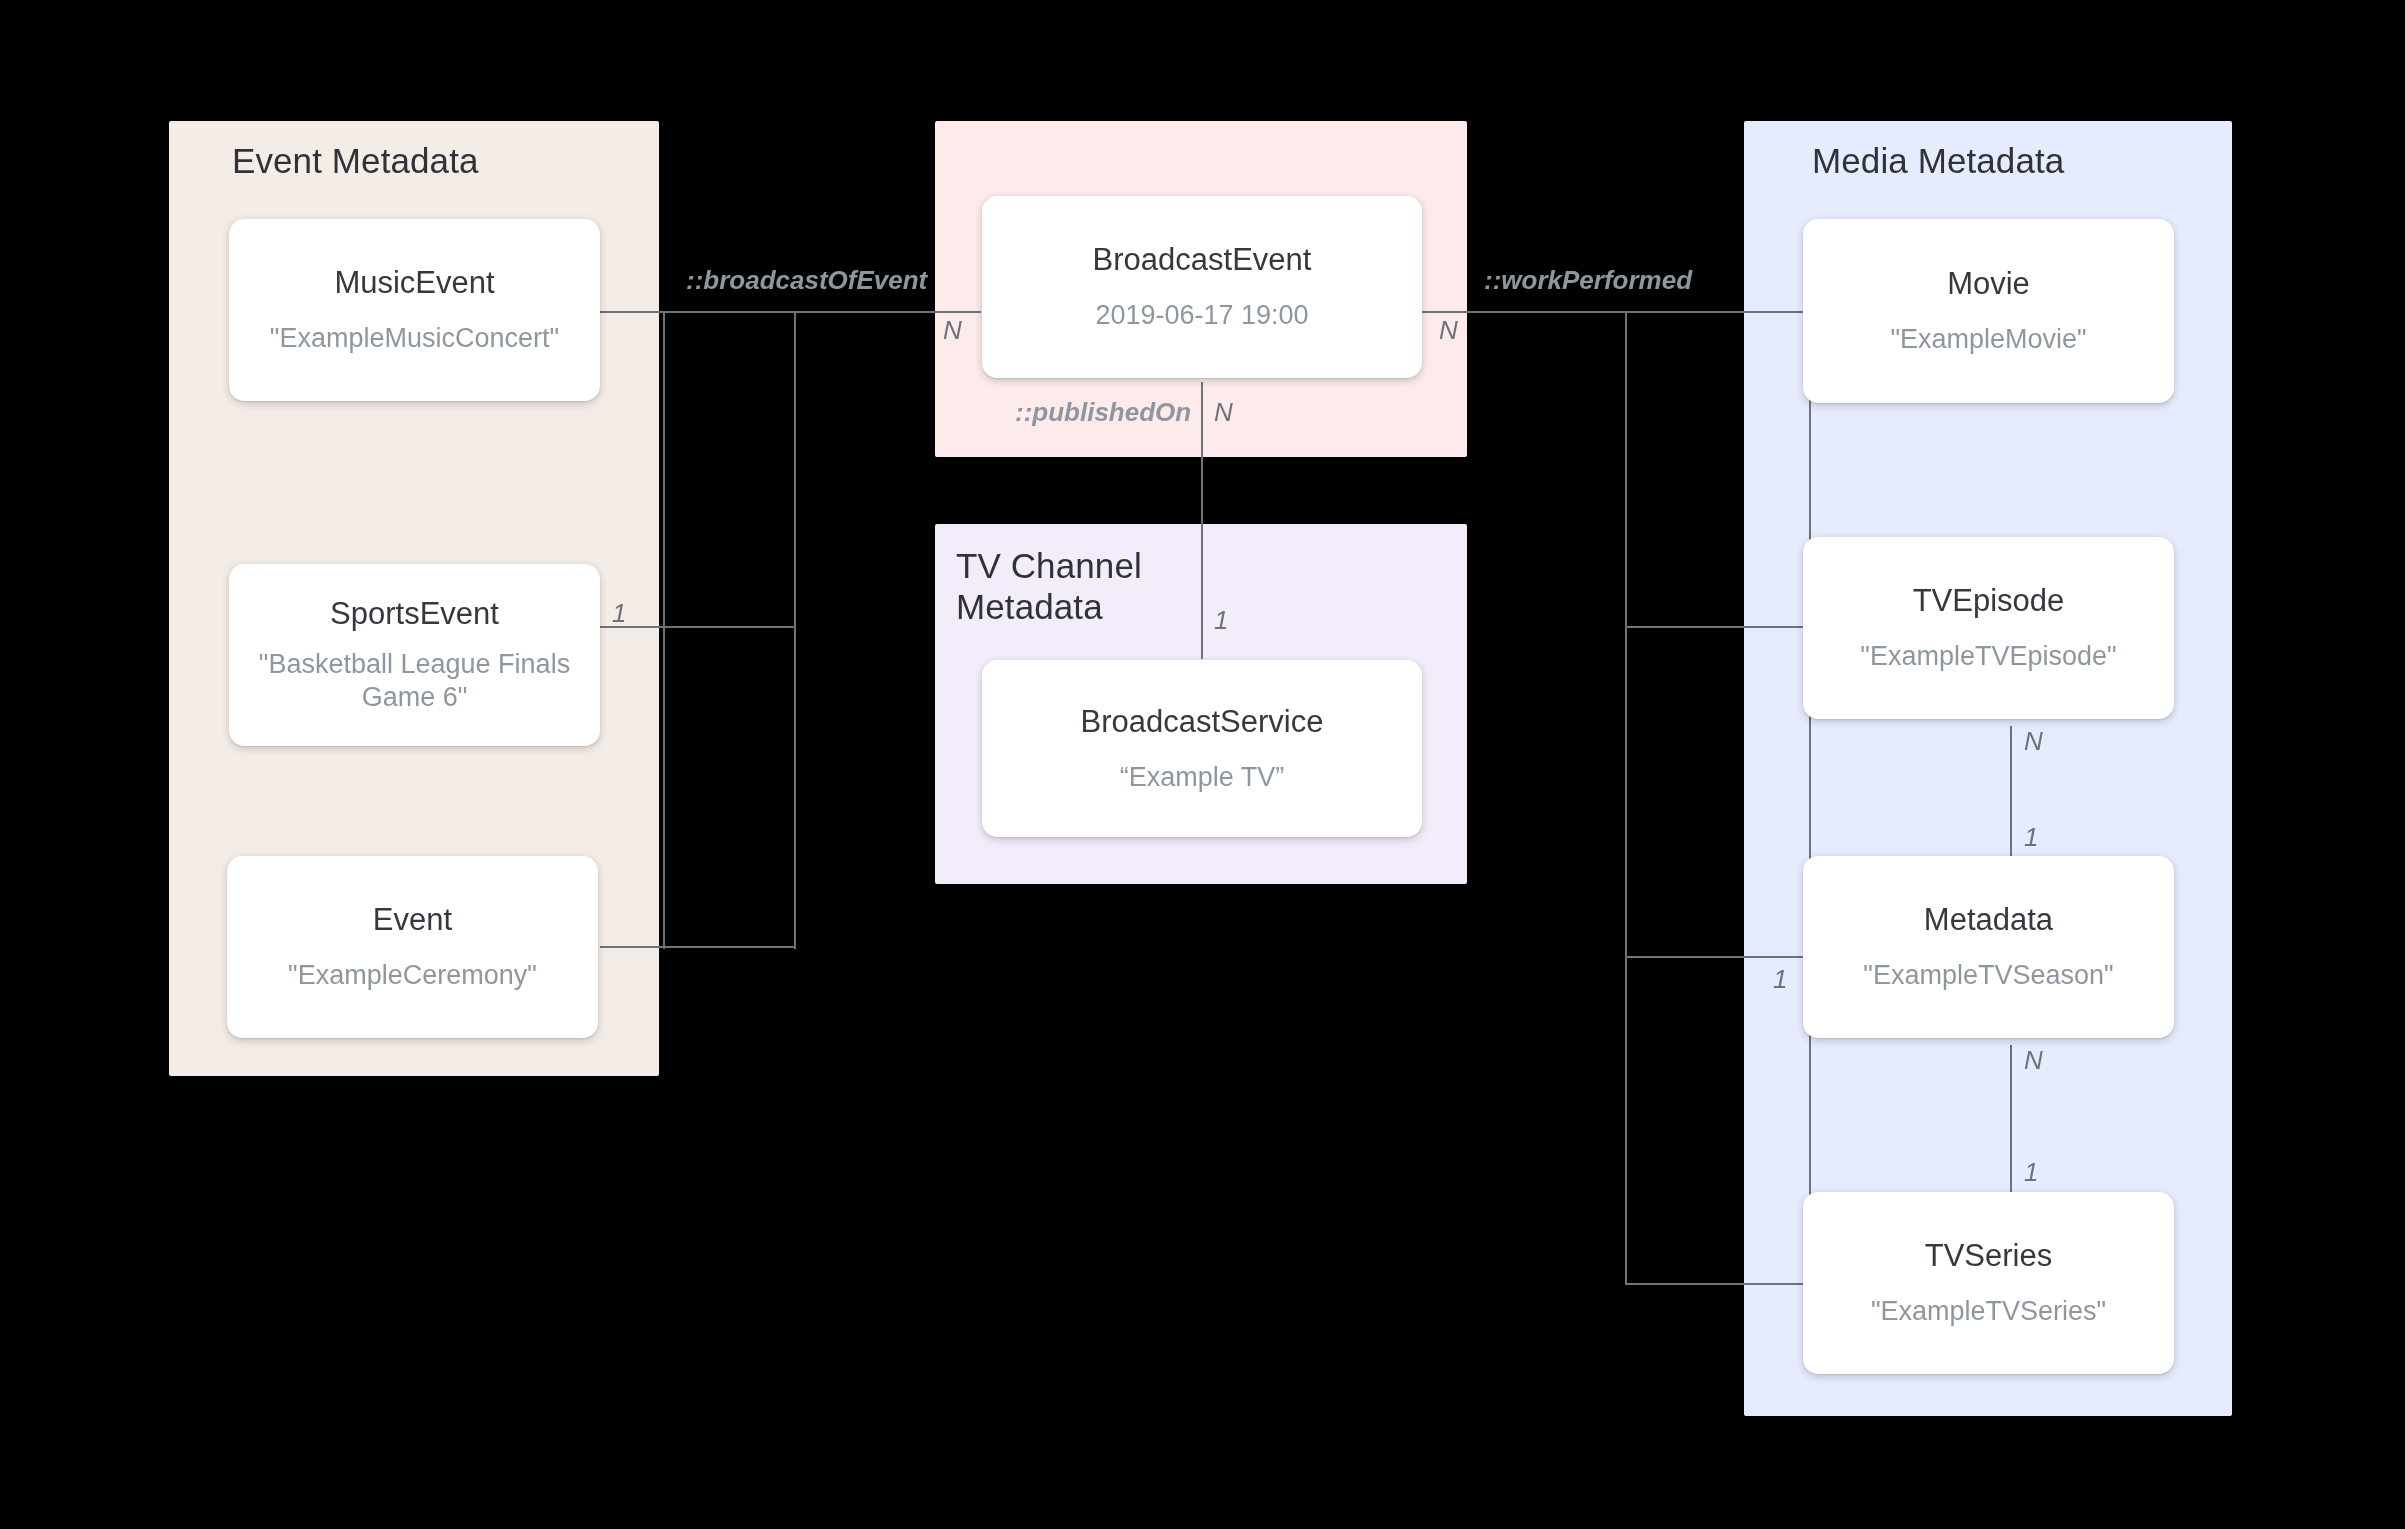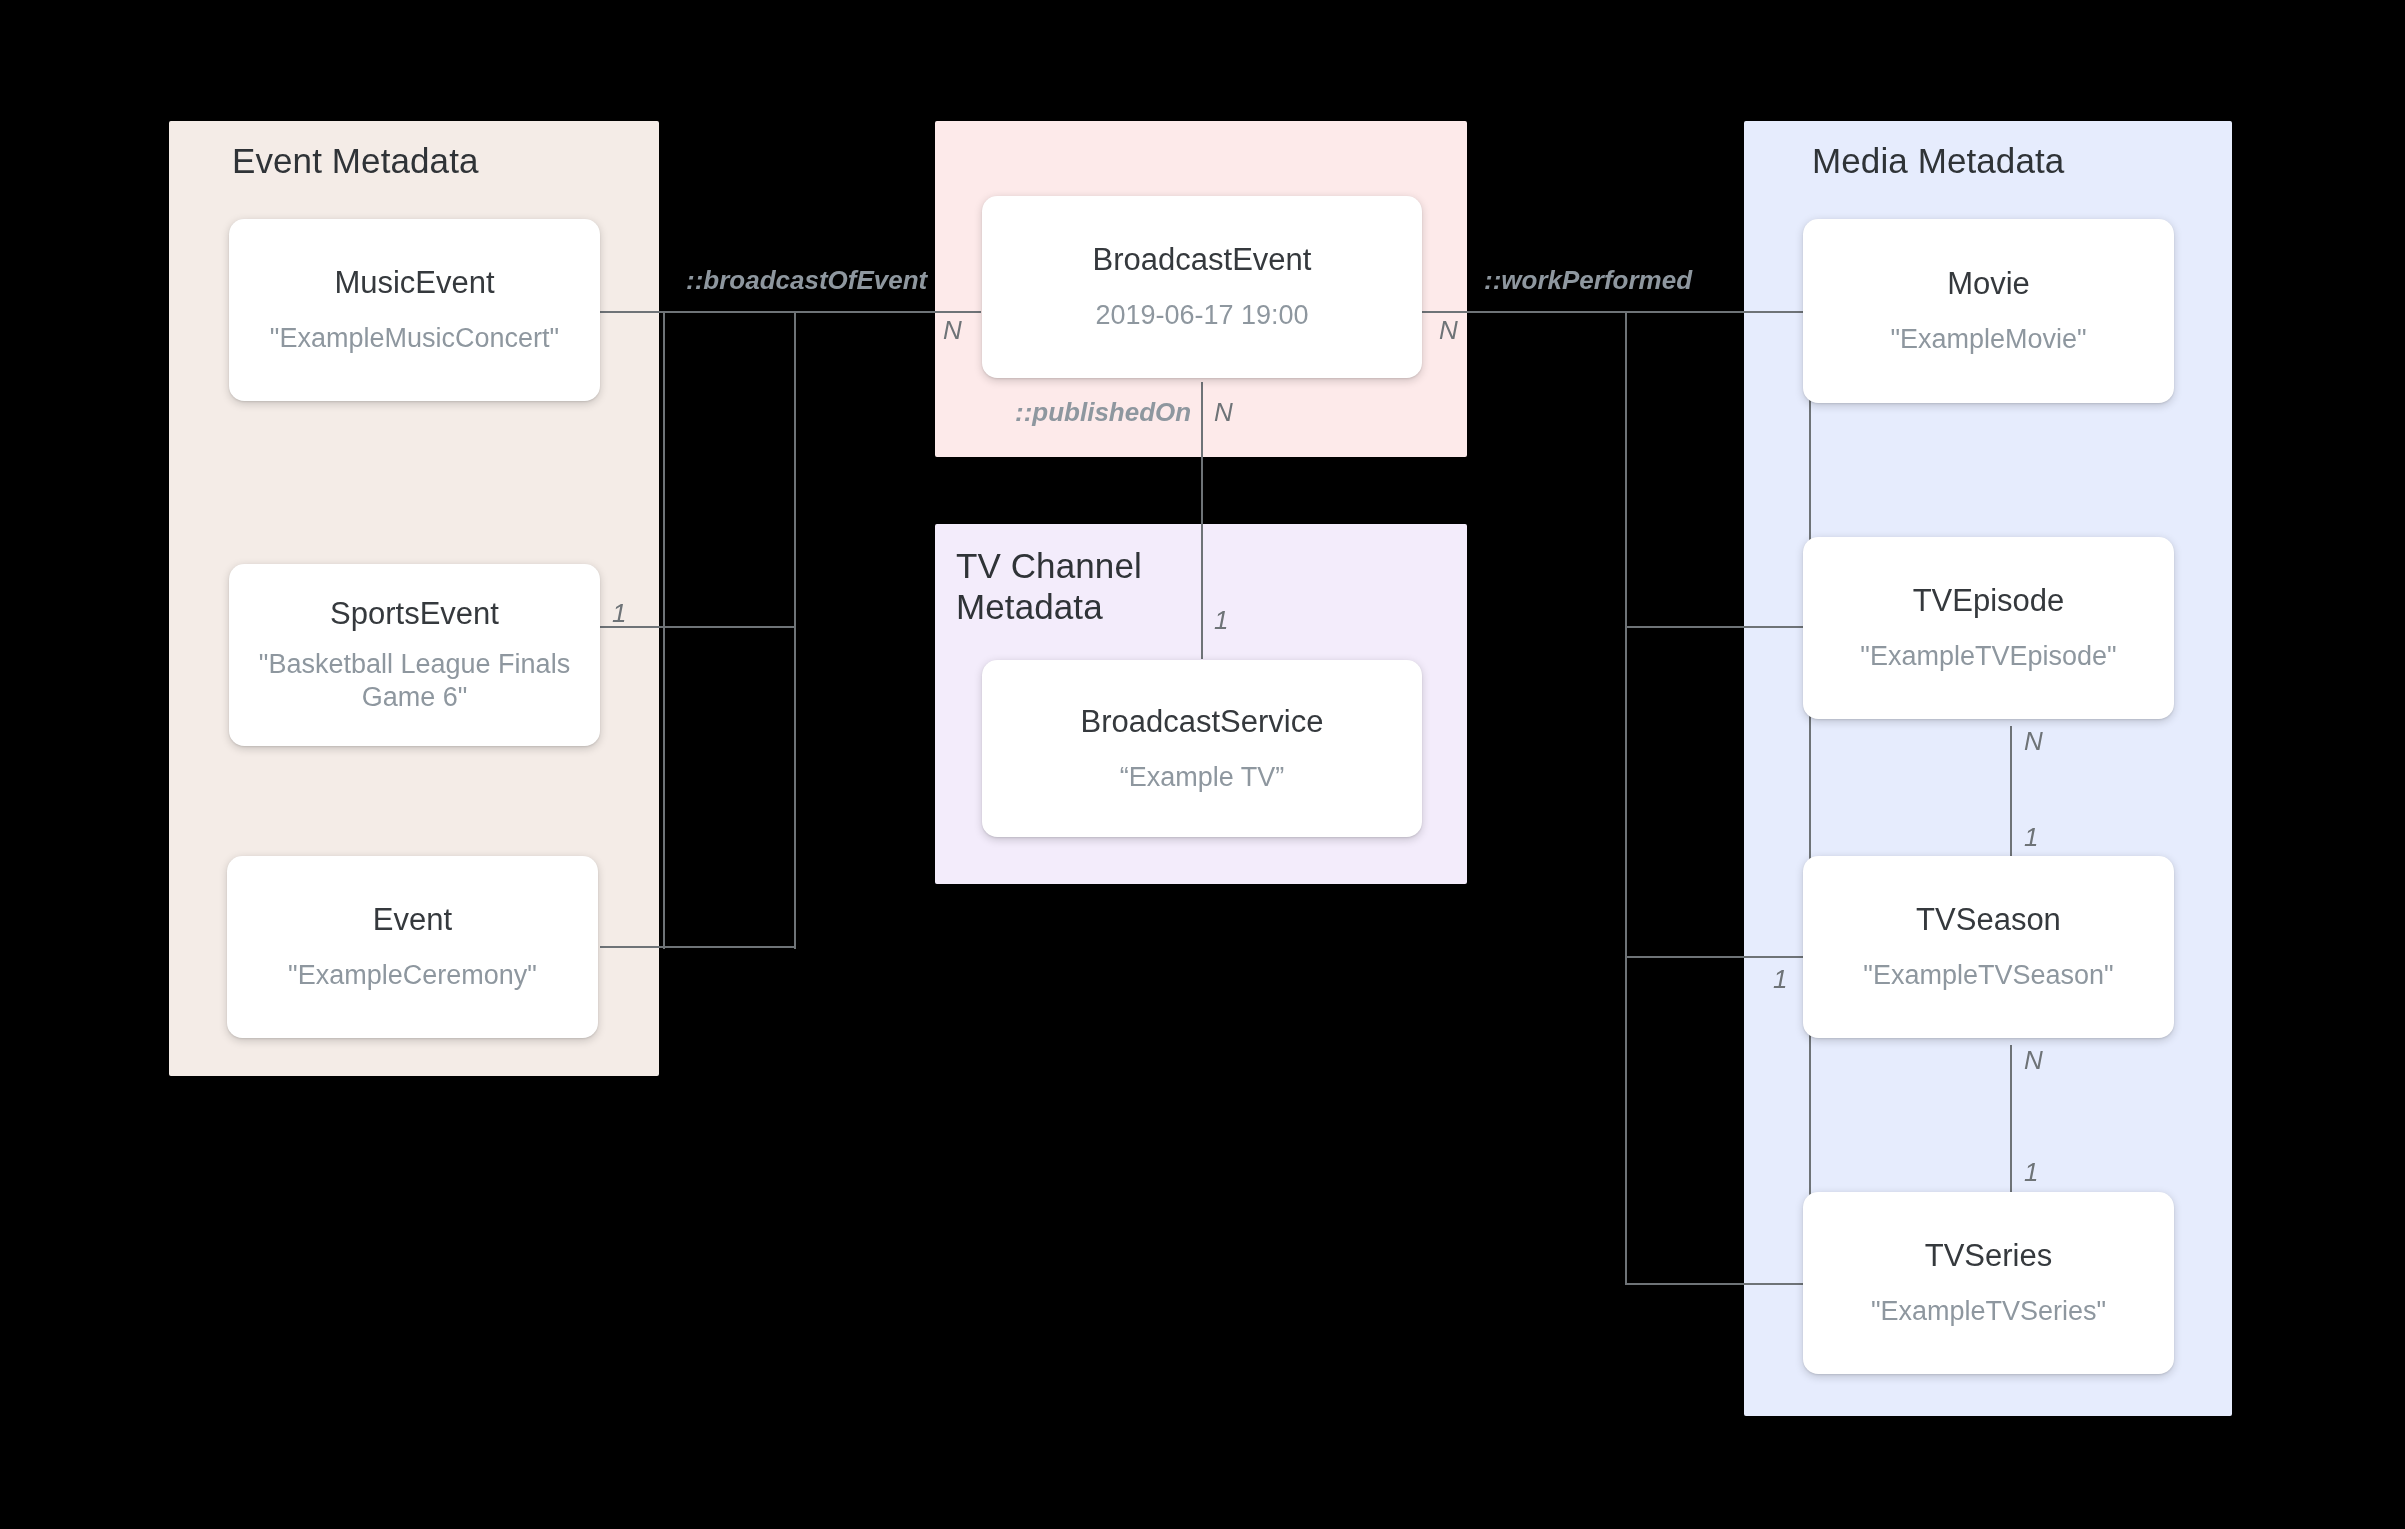--- a/index.html
+++ b/index.html
@@ -123,21 +123,21 @@
     <div class="cls">Movie</div>
     <div class="val">"ExampleMovie"</div>
   </div>
 
   <div class="card" style="left:1803px;top:537px;width:371px;height:182px;">
     <div class="cls">TVEpisode</div>
     <div class="val">"ExampleTVEpisode"</div>
   </div>
 
   <div class="card" style="left:1803px;top:856px;width:371px;height:182px;">
-    <div class="cls">TVSeason</div>
+    <div class="cls">Metadata</div>
     <div class="val">"ExampleTVSeason"</div>
   </div>
 
   <div class="card" style="left:1803px;top:1192px;width:371px;height:182px;">
     <div class="cls">TVSeries</div>
     <div class="val">"ExampleTVSeries"</div>
   </div>
 
 </div>
 

